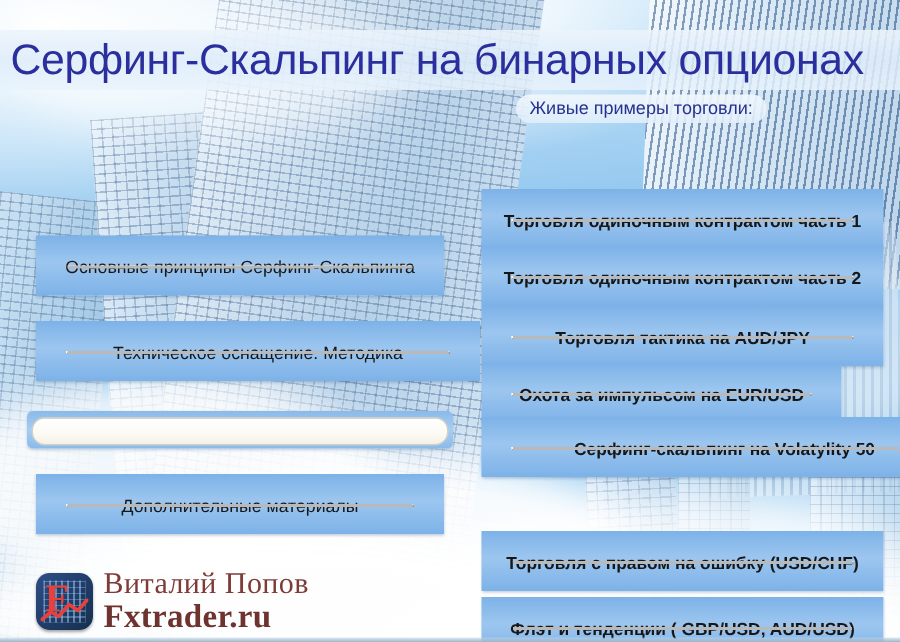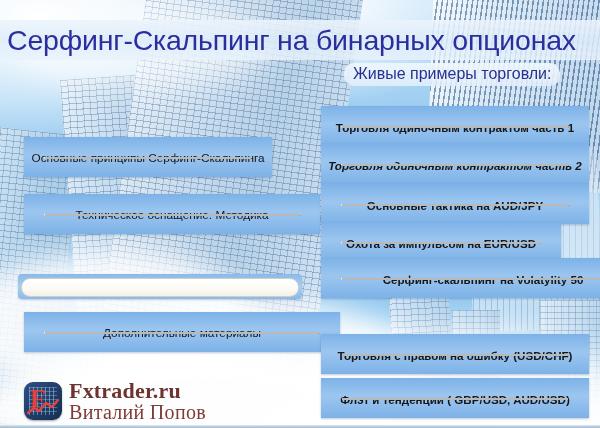--- a/index.html
+++ b/index.html
@@ -112,31 +112,32 @@
     white-space:nowrap;
     padding-left:7px;
   }
 
   #subtitle-band{
     position:absolute;left:344px;top:63px;
     padding:2px 9px 3px 9px;
     border-radius:10px;
     background:linear-gradient(to bottom, rgba(240,247,253,.92), rgba(226,239,251,.88));
     color:#27318f;
-    font-size:16px;
+    font-size:12px;
     white-space:nowrap;
   }
 
   
   .btn-wrap{
     position:absolute;
     background:linear-gradient(to bottom,#7db2e8 0%,#9cc6ef 45%,#7db2e8 100%);
     padding:20px;
     box-sizing:border-box;
     box-shadow:0 1px 2px rgba(30,70,120,.28);
+    margin-top:20px;
   }
   .btn{
     width:100%;height:100%;
     box-sizing:border-box;
     background:#e1e1e1;
     border-top:1px solid #fbfbfb;
     border-left:1px solid #fbfbfb;
     border-right:1px solid #9a9a9a;
     border-bottom:1px solid #9a9a9a;
     outline:1px solid #b9b9b9;
@@ -145,23 +146,23 @@
     color:#171717;
     font-size:11.6px;
     font-weight:bold;
     white-space:nowrap;
     cursor:pointer;
     user-select:none;
   }
   .btn-wrap.light .btn{font-weight:normal;font-size:11.8px;}
 
   
-  #btn-principles{left:24px;  top:137px; width:248px; height:29px;}
+  #btn-principles{left:24px;  top:137px; width:272px; height:29px;}
   #btn-technique { left:24px;  top:194px; width:296px; height:29px;}
-  #btn-extra     { left:24px;  top:312px; width:316px; height:29px;}
+  #btn-extra     { left:24px;  top:296px; width:272px; height:29px;}
 
   
   #field-wrap{
     position:absolute;left:18px;top:274px;width:284px;height:25px;
     background:linear-gradient(to bottom,#8abaea 0%,#a6cdf1 50%,#8abaea 100%);
     padding:3px;box-sizing:border-box;border-radius:4px;
     box-shadow:0 1px 2px rgba(30,70,120,.25);
   }
   #field-input{
     width:100%;height:100%;box-sizing:border-box;
@@ -169,21 +170,21 @@
     border-radius:9px;
     background:linear-gradient(to bottom,#ffffff 0%,#fbfaf4 60%,#f3f1e6 100%);
     font-family:"Liberation Sans", sans-serif;
     font-size:11px;color:#222;
     padding:0 8px;
     outline:none;
   }
 
   
   #btn-single1   {left:321px; top:106px; width:268px; height:27px;}
-  #btn-single2   {left:321px; top:144px; width:268px; height:27px;font-style:italic;}
+  #btn-single2   {left:321px; top:144px; width:268px; height:27px;}
   #btn-aud       {left:321px; top:184px; width:268px; height:27px;}
   #btn-eurusd    {left:321px; top:222px; width:240px; height:27px;}
   #btn-vol50     {left:321px; top:258px; width:324px; height:27px;}
   #btn-eurjpy    {left:321px; top:296px; width:268px; height:27px;}
   #btn-usdchf    {left:321px; top:334px; width:268px; height:27px;text-align:center;}
   #btn-flat      {left:321px; top:378px; width:268px; height:27px;}
 
   
   #logo{
     position:absolute;left:24px;top:379px;
@@ -292,21 +293,21 @@
     <div class="btn">Дополнительные материалы</div>
   </div>
 
   <div class="btn-wrap" id="btn-single1">
     <div class="btn">Торговля одиночным контрактом часть 1</div>
   </div>
   <div class="btn-wrap" id="btn-single2">
     <div class="btn">Торговля одиночным контрактом часть 2</div>
   </div>
   <div class="btn-wrap" id="btn-aud">
-    <div class="btn">Основные тактика на AUD/JPY</div>
+    <div class="btn">Торговля тактика на AUD/JPY</div>
   </div>
   <div class="btn-wrap" id="btn-eurusd">
     <div class="btn">Охота за импульсом на EUR/USD</div>
   </div>
   <div class="btn-wrap" id="btn-vol50">
     <div class="btn">Серфинг-скальпинг на Volatylity 50</div>
   </div>
   <div class="btn-wrap" id="btn-usdchf">
     <div class="btn">Торговля с правом на ошибку  (USD/CHF)</div>
   </div>
@@ -316,20 +317,20 @@
 
   <div id="logo">
     <div id="logo-mark">
       <div id="logo-grid"></div>
       <div id="logo-f">F</div>
       <svg id="logo-spark" viewBox="0 0 32 16">
         <polyline points="1,14 7,9 12,12 19,4 25,8 31,1" fill="none" stroke="#e8413c" stroke-width="2.4" stroke-linecap="round" stroke-linejoin="round"></polyline>
       </svg>
     </div>
     <div id="logo-words">
+      <div id="logo-name">Виталий Попов</div>
       <div id="logo-site">Fxtrader.ru</div>
-      <div id="logo-name">Виталий Попов</div>
     </div>
   </div>
 
   <div id="bottom-edge"></div>
 
 </div>
 
 </body></html>

